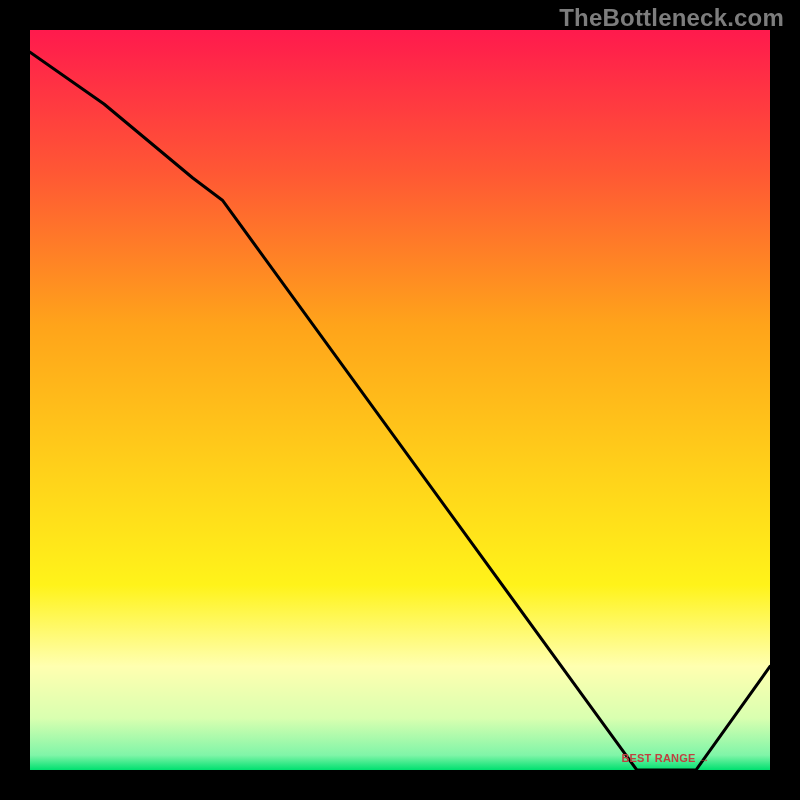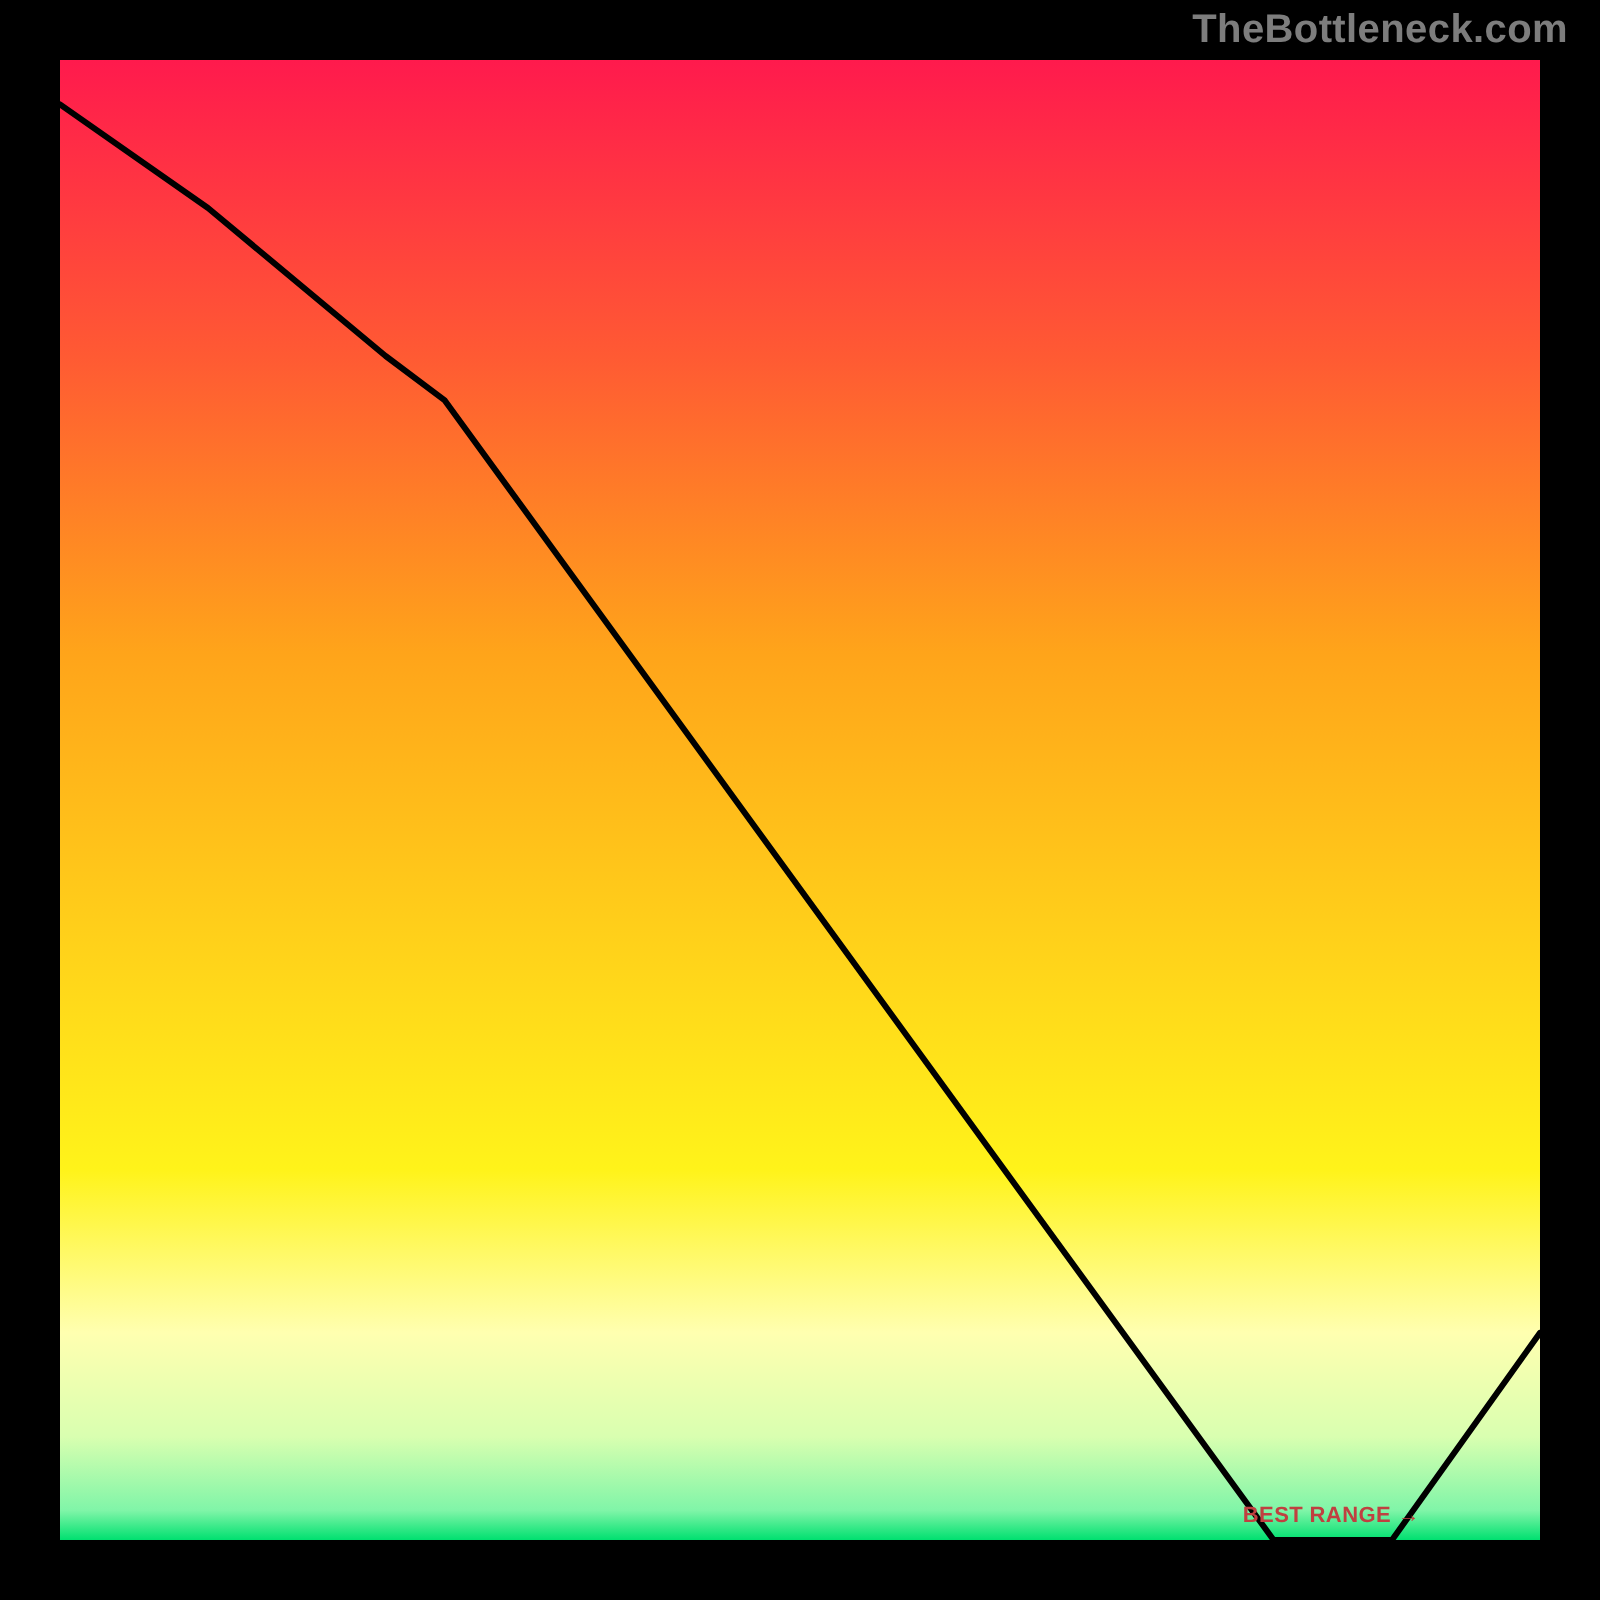--- a/index.html
+++ b/index.html
@@ -8,21 +8,21 @@
     position: absolute;
     left: 0; top: 0;
     width: 800px; height: 800px;
     background: #000;
   }
   .watermark {
     position: absolute;
     top: 4px;
     right: 16px;
     font-family: Arial, Helvetica, sans-serif;
-    font-size: 20px;
+    font-size: 24px;
     font-weight: 600;
     color: #7d7d7d;
     letter-spacing: 0.2px;
   }
   .plot {
     position: absolute;
     left: 30px;
     top: 30px;
     width: 740px;
     height: 768px;

